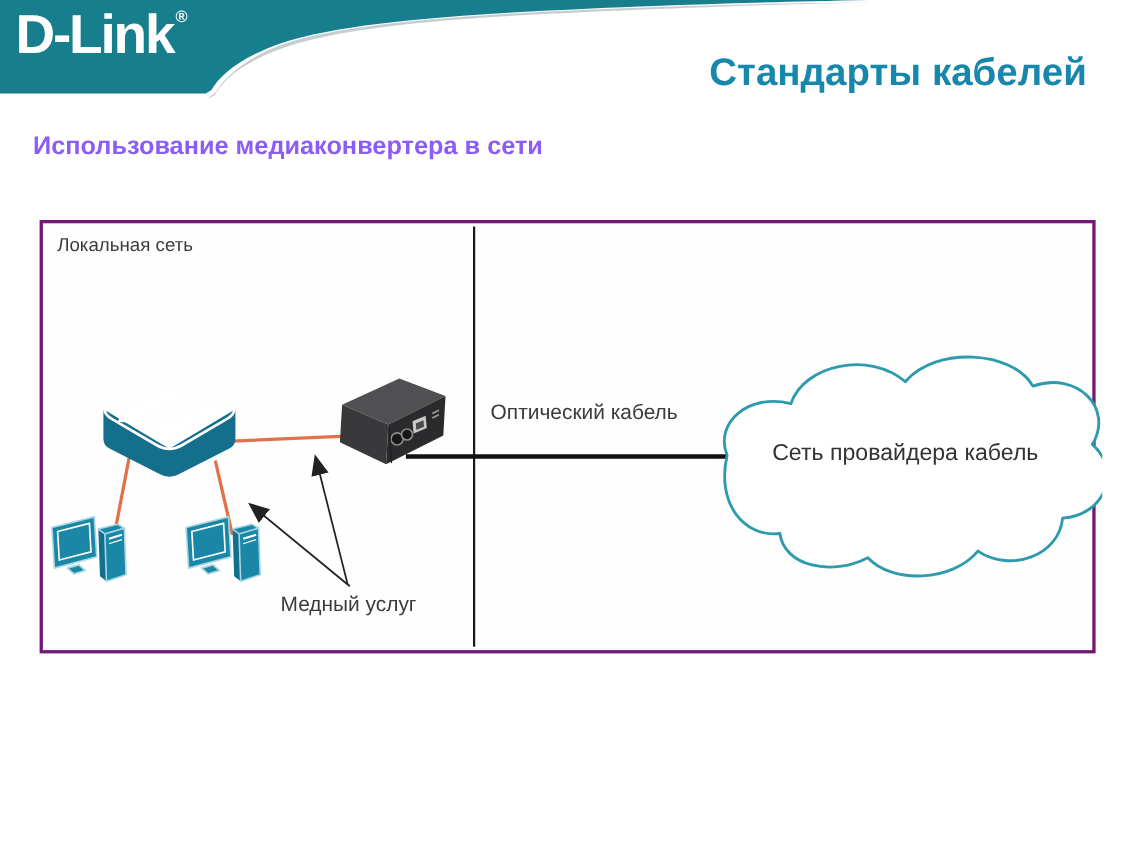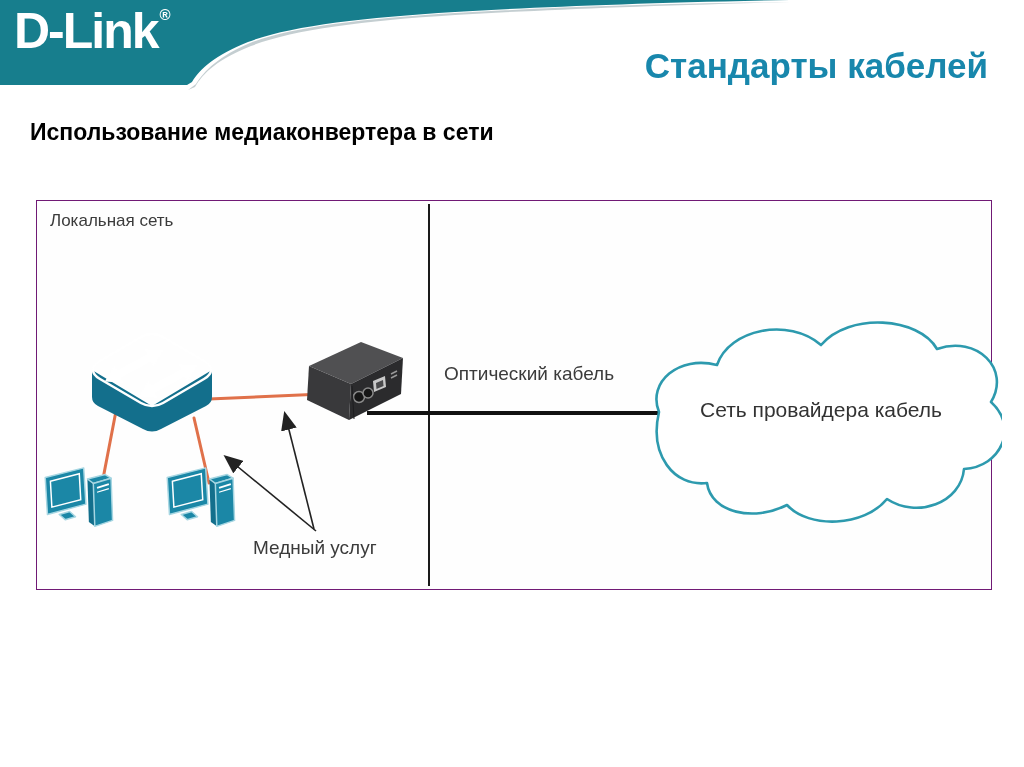--- a/index.html
+++ b/index.html
@@ -14,27 +14,27 @@
   .logo{
     position:absolute;left:14px;top:2px;color:#ffffff;
     font-size:50px;font-weight:bold;letter-spacing:-2px;white-space:nowrap;
   }
   .logo .reg{font-size:15px;letter-spacing:0;vertical-align:28px;margin-left:2px;}
   .page-title{
     position:absolute;top:46px;right:14px;color:var(--title-teal);
     font-size:35px;font-weight:bold;white-space:nowrap;
   }
   .subtitle{
-    position:absolute;left:30px;top:119px;color:#000000;
+    position:absolute;left:30px;top:119px;color:#8b5cf6;
     font-size:23px;font-weight:bold;white-space:nowrap;
   }
   
   .diagram{
     position:absolute;left:36px;top:200px;width:954px;height:388px;
-    border:1px solid #701a75;background:#fefefe;
+    border:3px solid #701a75;background:#fefefe;
   }
   .overlay{position:absolute;left:0;top:0;}
   .divider{stroke:var(--line-black);stroke-width:2;}
   .copper{stroke:var(--copper-orange);stroke-width:3;stroke-linecap:round;fill:none;}
   .optical{stroke:#111111;stroke-width:4;fill:none;}
   .ptr{stroke:#222222;stroke-width:1.6;fill:none;}
   .ptr-head{fill:#222222;}
   .dlabel{
     position:absolute;color:var(--label-gray);font-size:19px;white-space:nowrap;
   }

